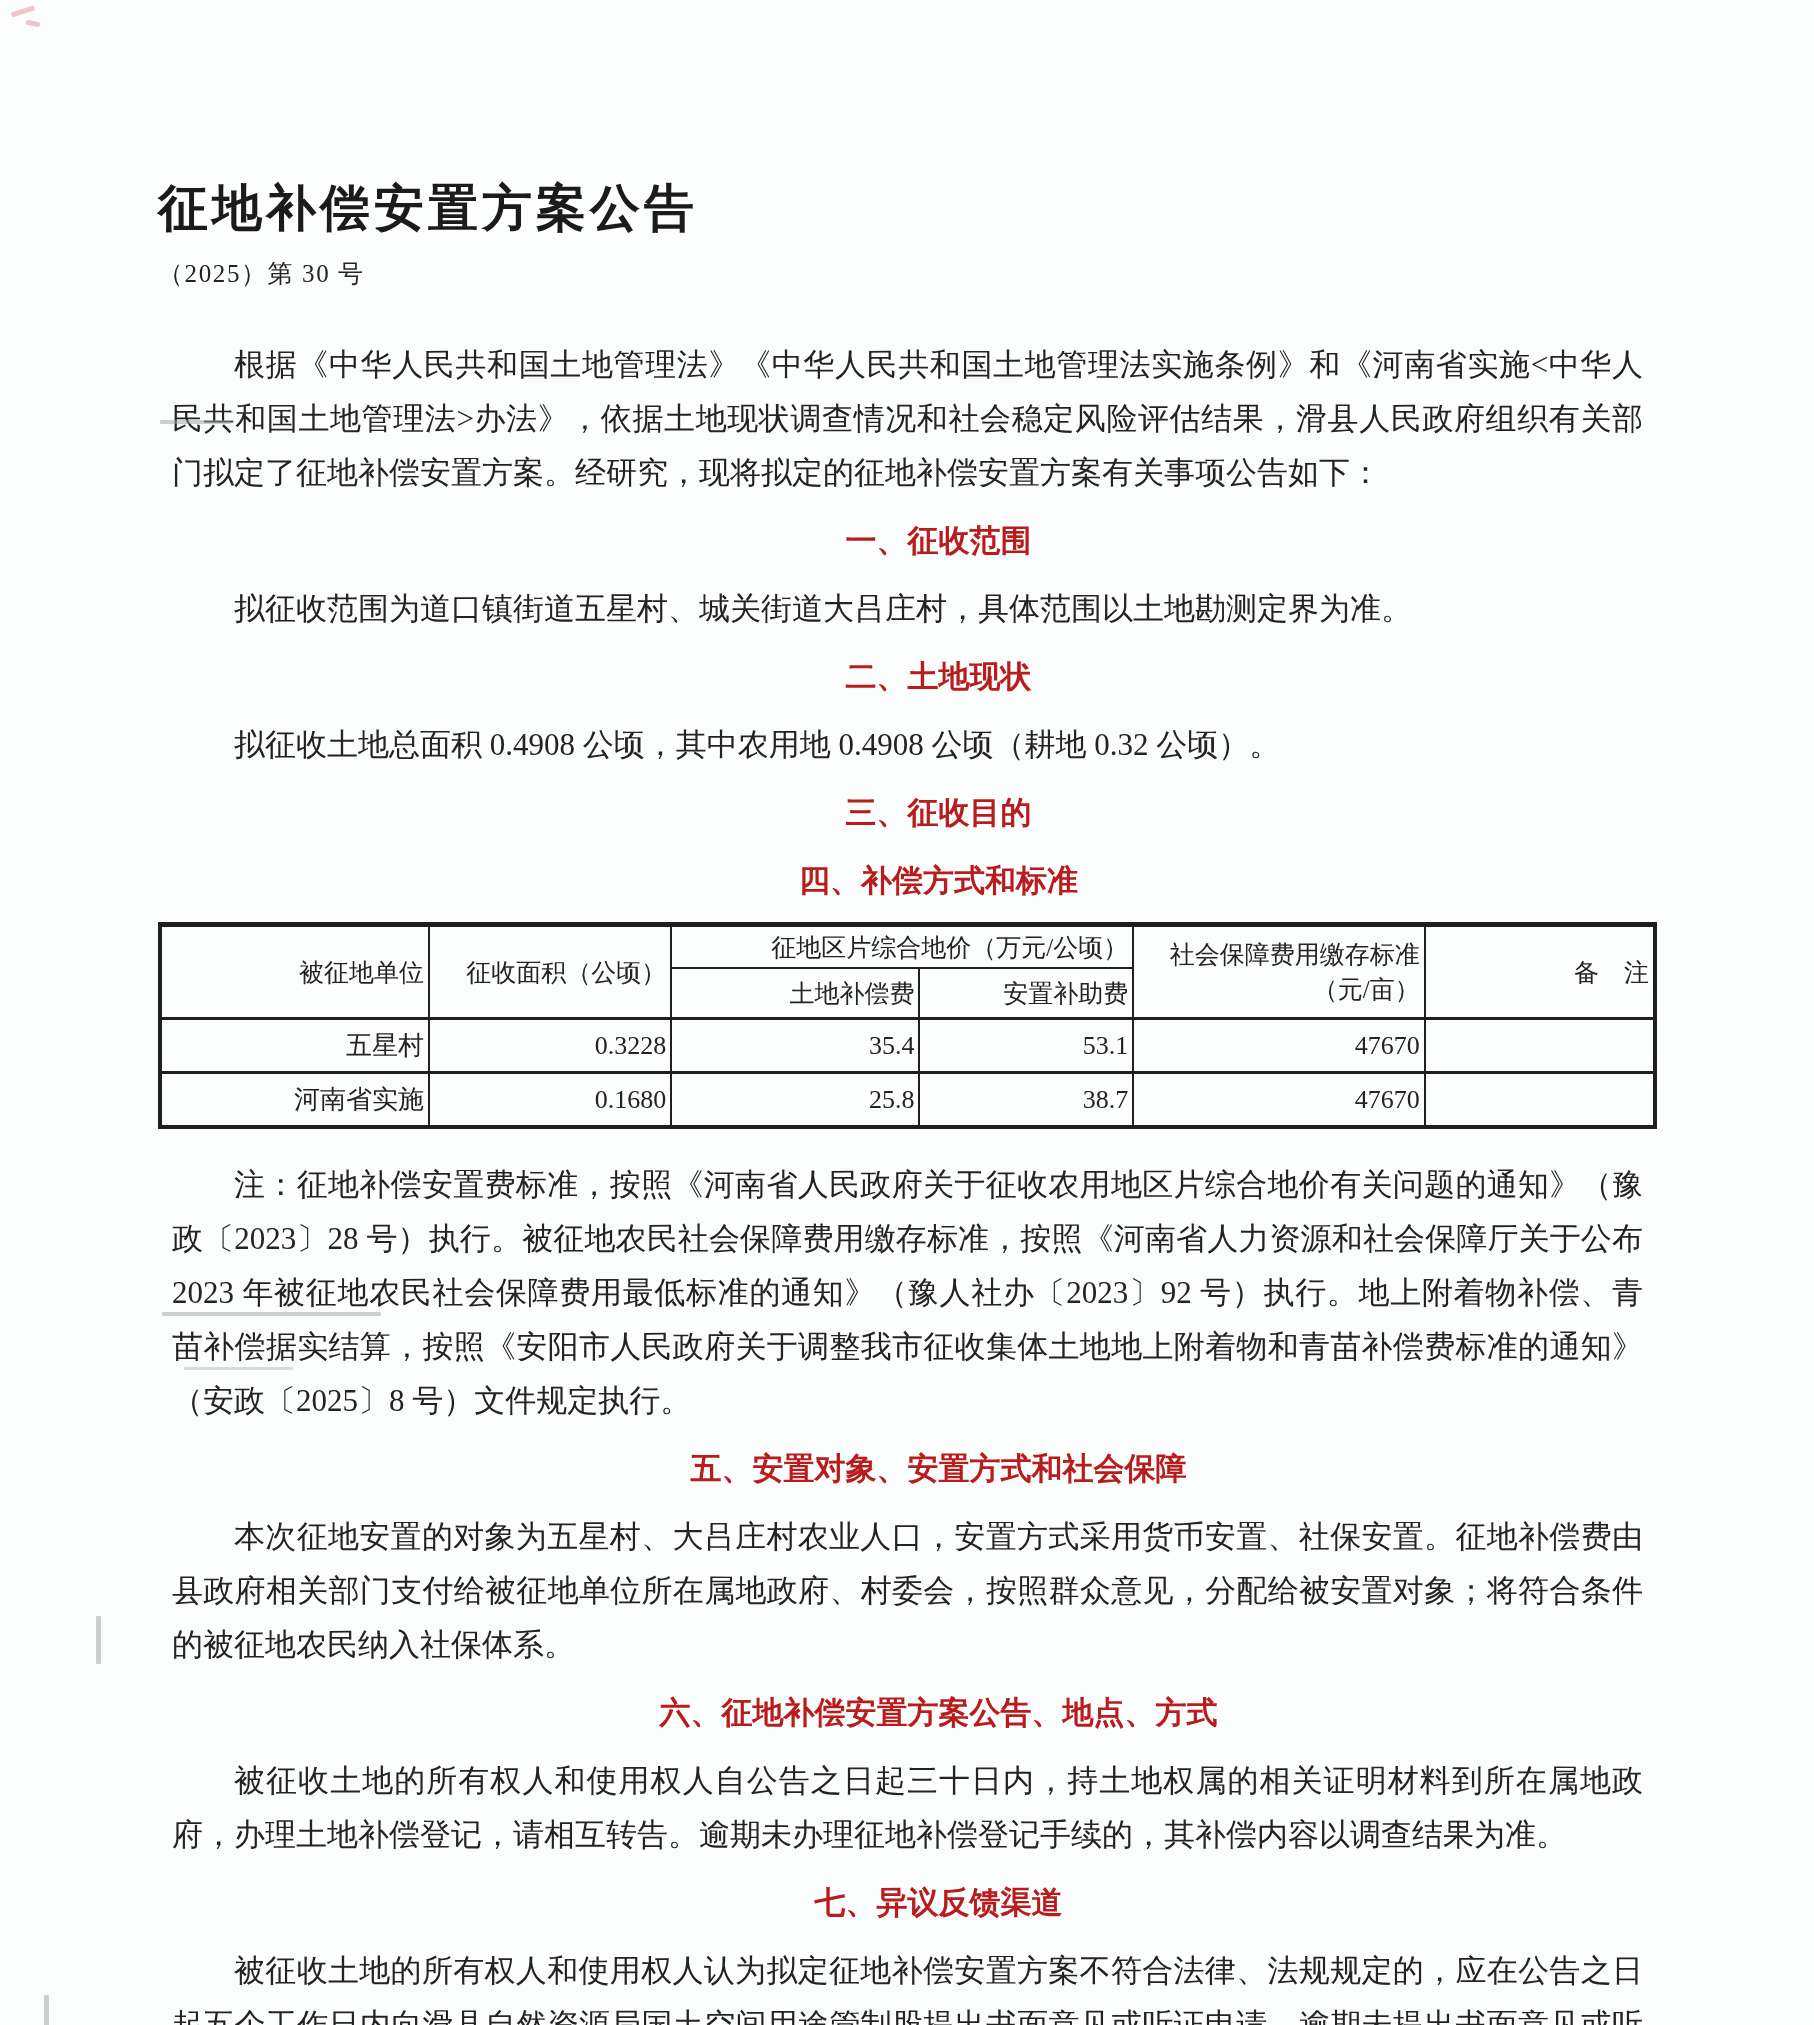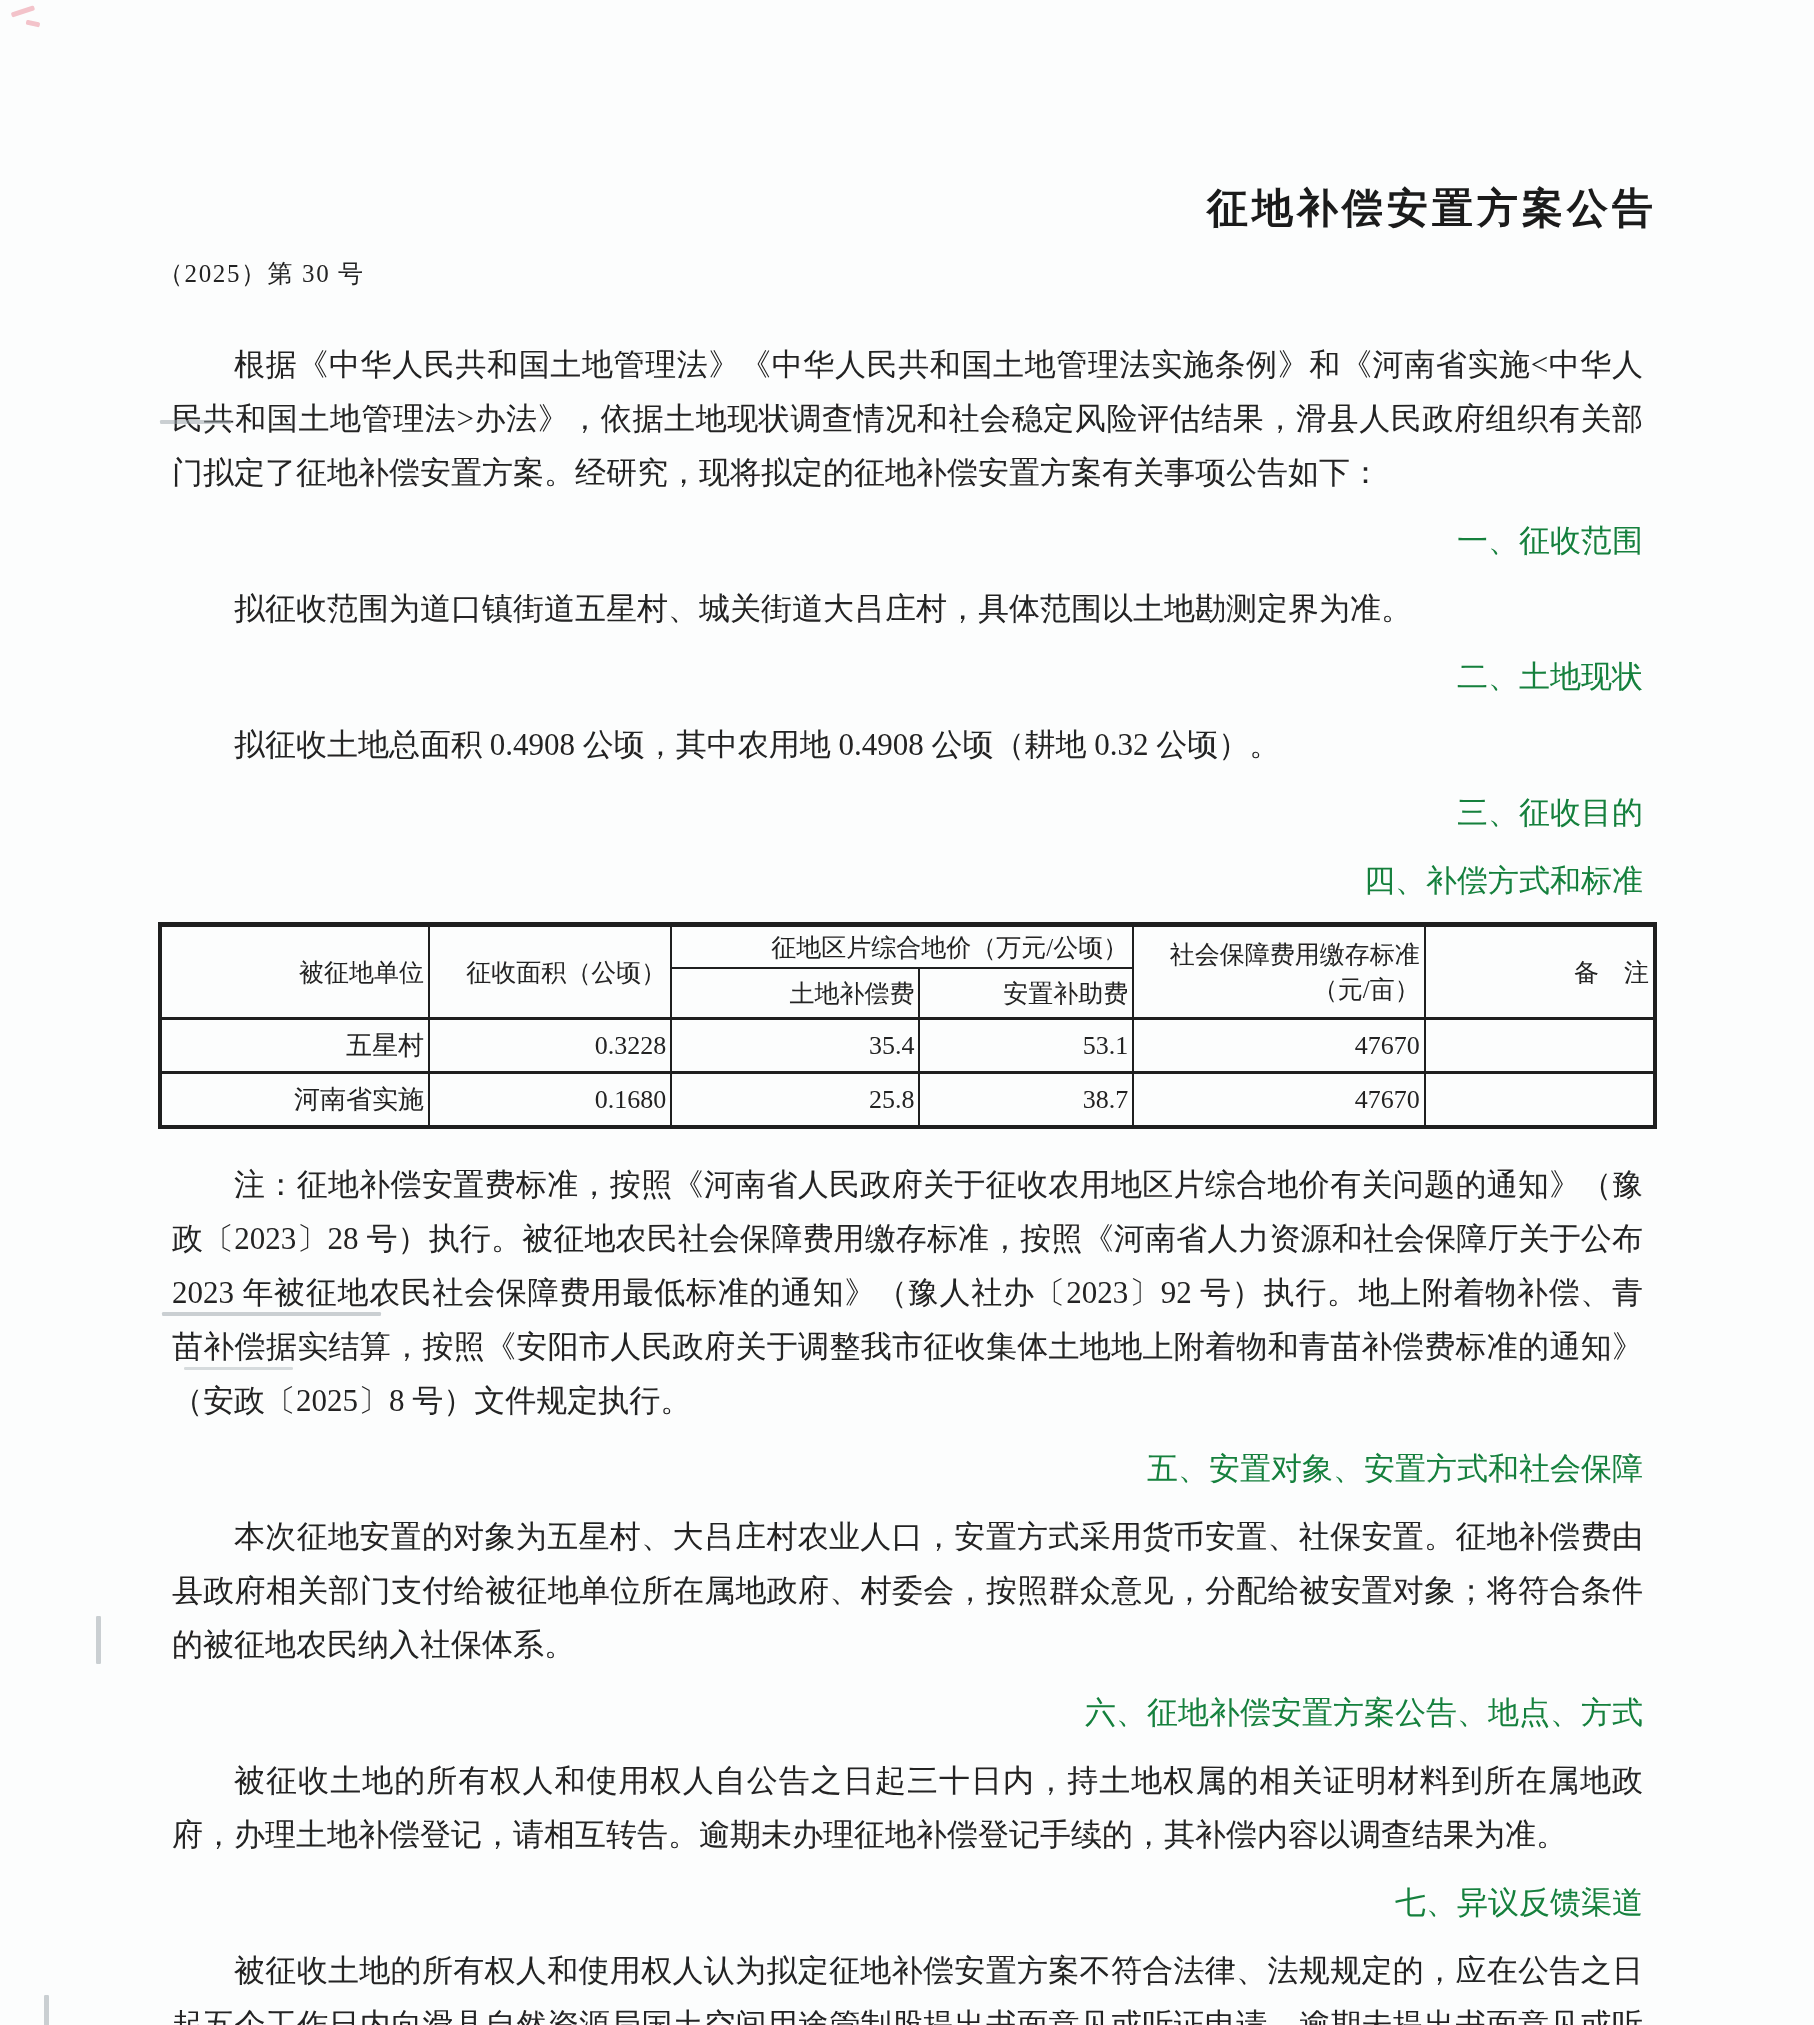--- a/index.html
+++ b/index.html
@@ -9,24 +9,24 @@
     height: 2568px;
     background: #fcfdfd;
     box-sizing: border-box;
     padding: 174px 158px 0 158px;
     overflow: hidden;
     font-family: "Liberation Serif", serif;
     color: #232323;
   }
   .title {
     margin: 0 0 7.3px 0;
-    font-size: 41px;
+    font-size: 50px;
     line-height: 69px;
     font-weight: 700;
-    text-align: right;
+    text-align: left;
     letter-spacing: 4px;
     font-family: "Liberation Serif", serif;
     color: #1b1b1b;
   }
   .docnum {
     font-size: 25px;
     line-height: 47px;
     text-align: left;
     margin-bottom: 41px;
     letter-spacing: 1.6px;
@@ -34,23 +34,23 @@
   p.body, p.head {
     margin: 14px;
     font-size: 31px;
     line-height: 54px;
     text-indent: 2em;
     text-align: justify;
     text-justify: inter-character;
   }
   p.head {
     font-family: "Liberation Sans", sans-serif;
-    font-weight: 400;
-    color: #15803d;
-    text-align: right;
+    font-weight: 700;
+    color: #b91c1c;
+    text-align: center;
   }
   table.comp {
     width: 100%;
     border-collapse: collapse;
     margin: 11.3px 0 29px 0;
     border: 4px solid #1f1f1f;
     border-top-width: 5.7px;
     border-bottom-width: 4.9px;
   }
   table.comp th, table.comp td {

